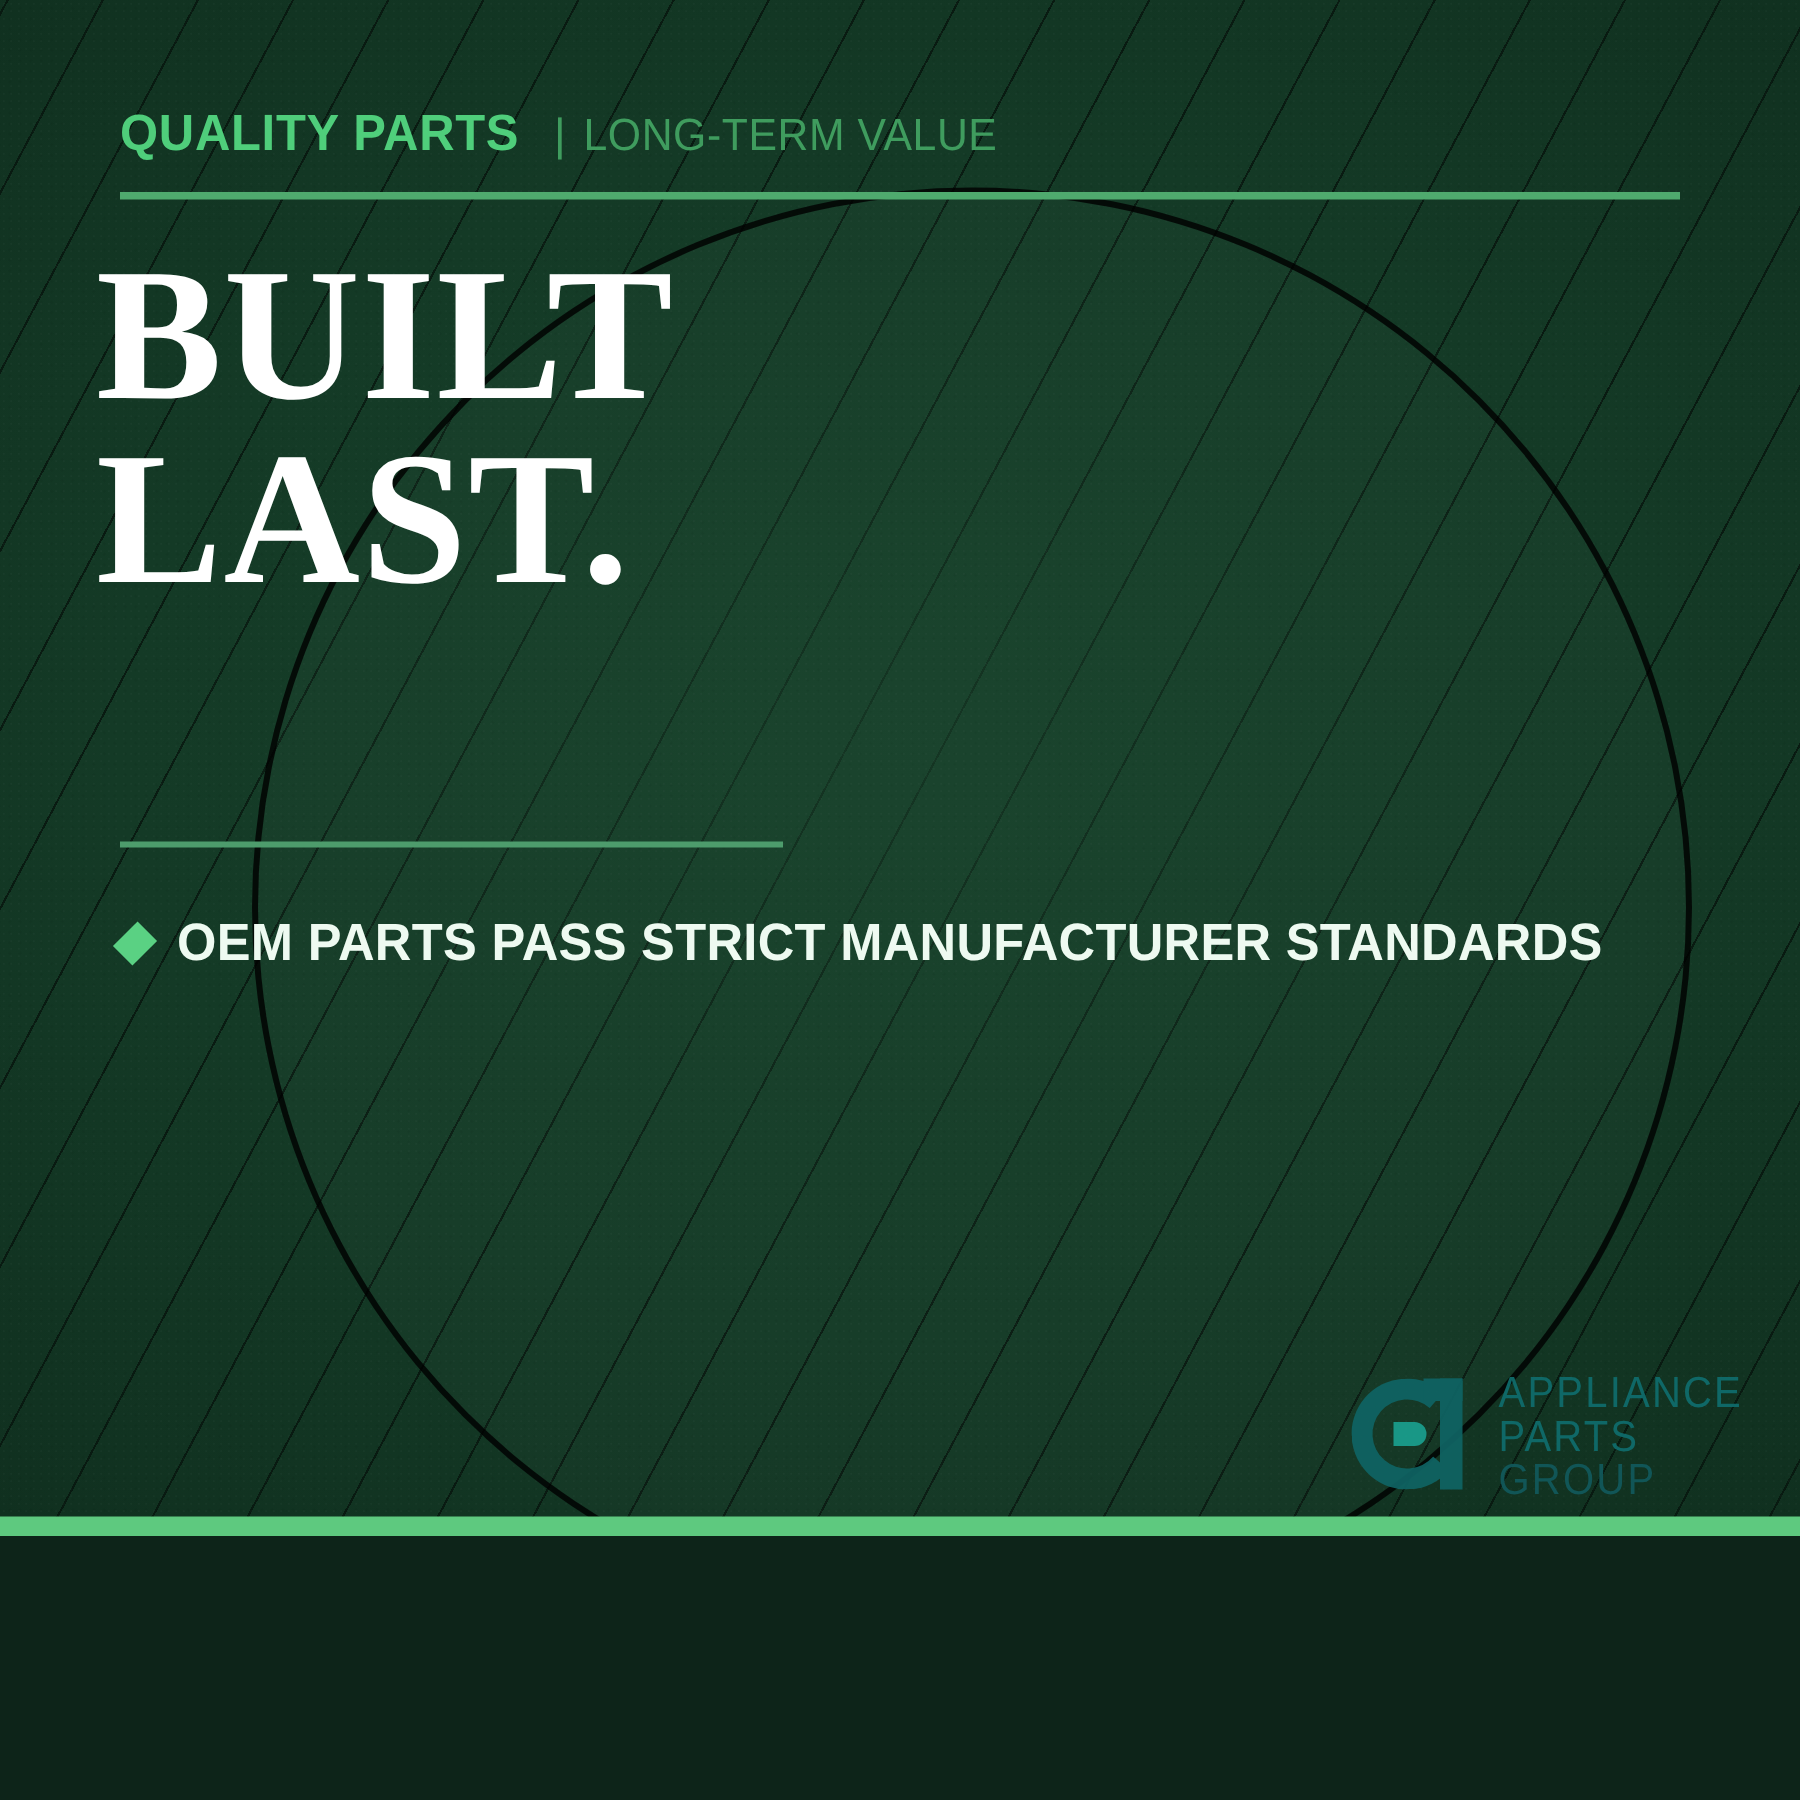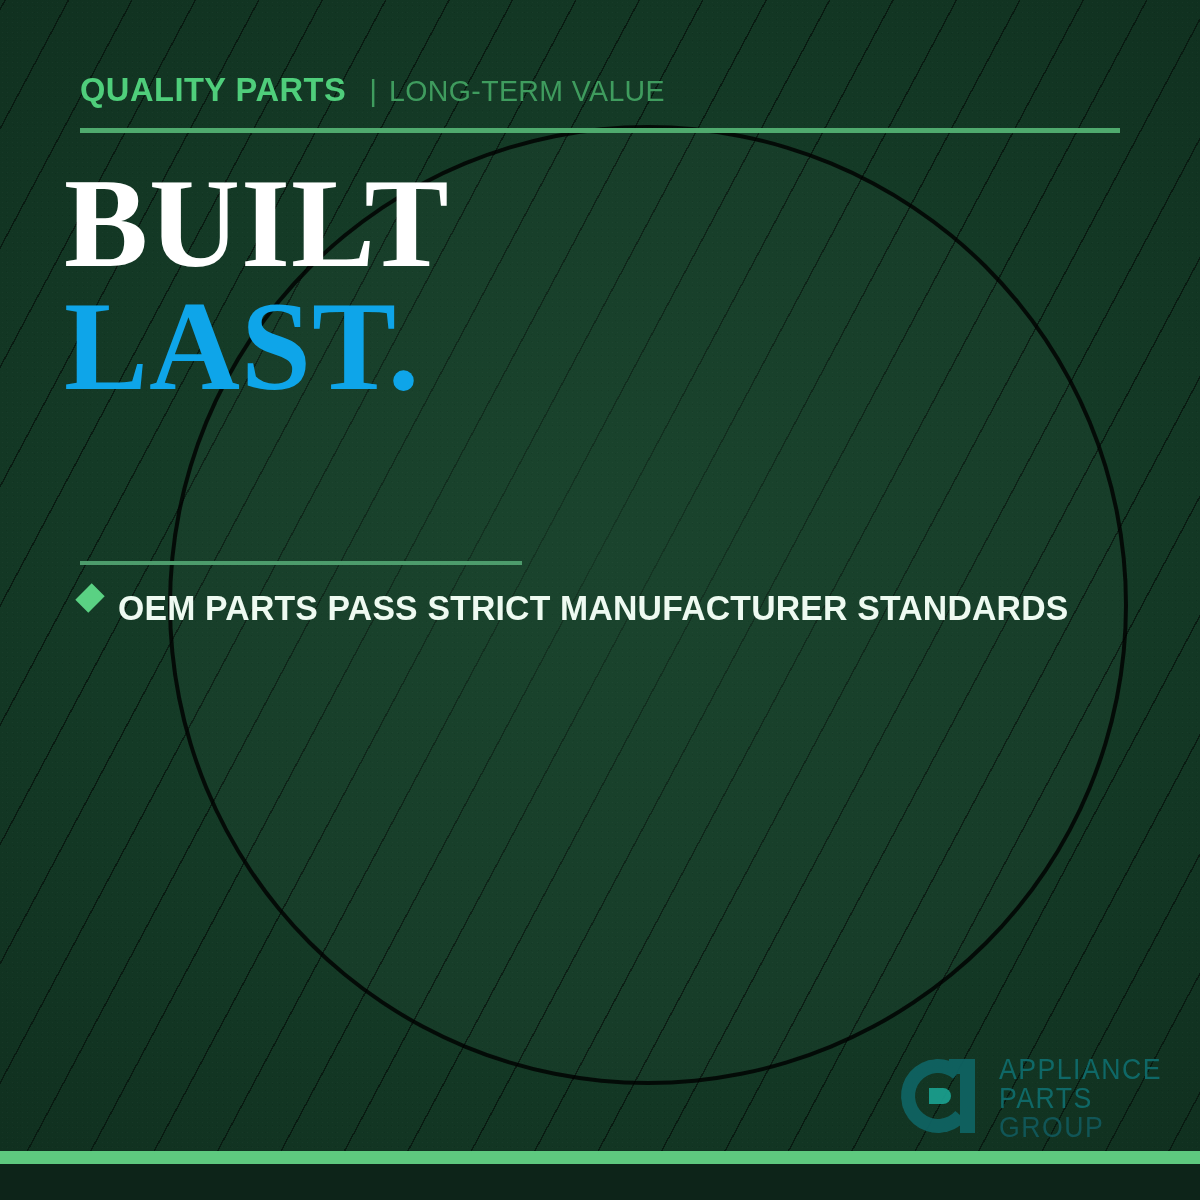--- a/index.html
+++ b/index.html
@@ -8,21 +8,21 @@
     padding: 0;
     background: #0d2419;
   }
   body {
     font-family: "Liberation Sans", sans-serif;
   }
 
   #poster {
     position: relative;
     width: 1200px;
-    height: 1164px;
+    height: 1024px;
     overflow: hidden;
     background: #143a26;
   }
 
   
   .bg-base {
     position: absolute;
     inset: 0;
     background: #143a26;
   }
@@ -125,41 +125,41 @@
     left: 64px;
     top: 162px;
     font-family: "Liberation Serif", "DejaVu Serif", serif;
     font-weight: 700;
     font-size: 126px;
     line-height: 0.98;
     letter-spacing: 1px;
   }
   .headline .l1,
   .headline .l2 { color: #ffffff; display: block; }
-  .headline .l3 { color: #0ea5e9; display: block; }
+  .headline .l3 { color: #ffffff; display: block; }
 
   .rule-mid {
     position: absolute;
     left: 80px;
     top: 561px;
     width: 442px;
     height: 4px;
     background: #4d9c6c;
   }
 
   
   .bullets {
     position: absolute;
     left: 80px;
     top: 588px;
     width: 1060px;
   }
   .bullet-row {
     display: flex;
-    align-items: flex-start;
+    align-items: center;
     gap: 18px;
     height: 82px;
   }
   .bullet-mark {
     flex: 0 0 auto;
     width: 20px;
     height: 20px;
     background: #5ad183;
     transform: rotate(45deg) scale(0.92, 1.16);
   }

